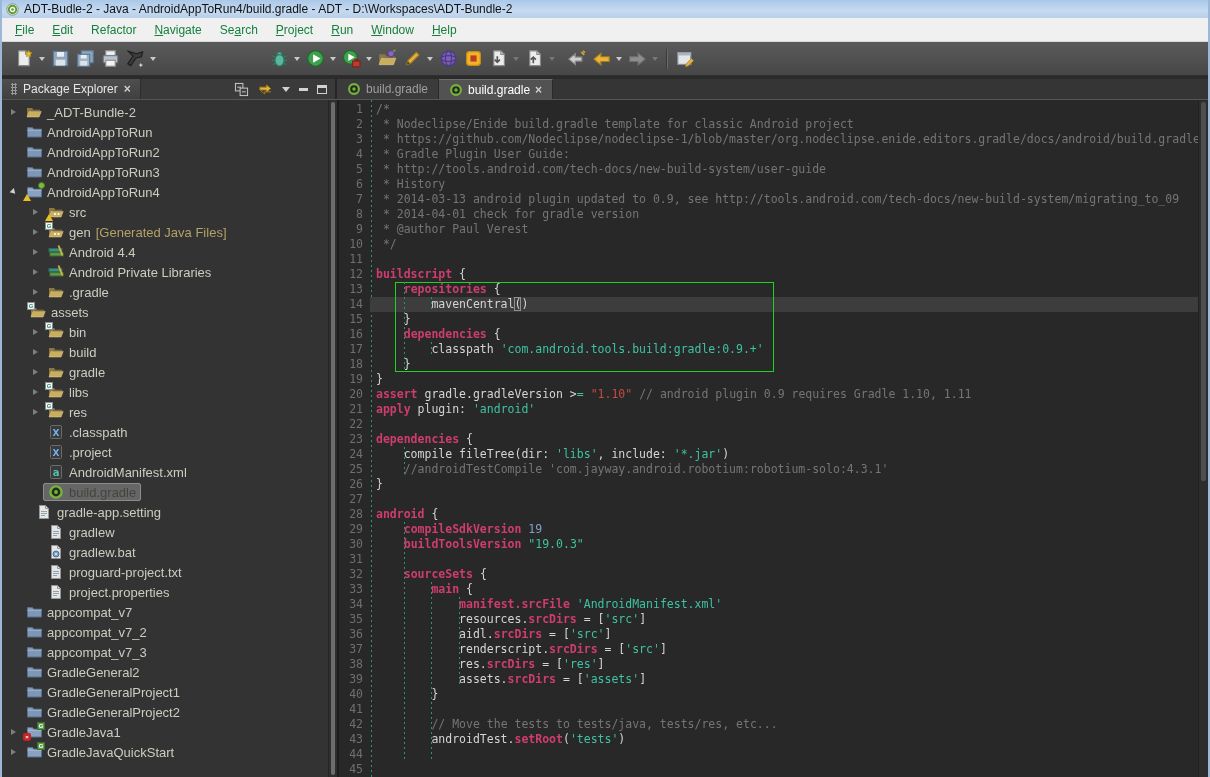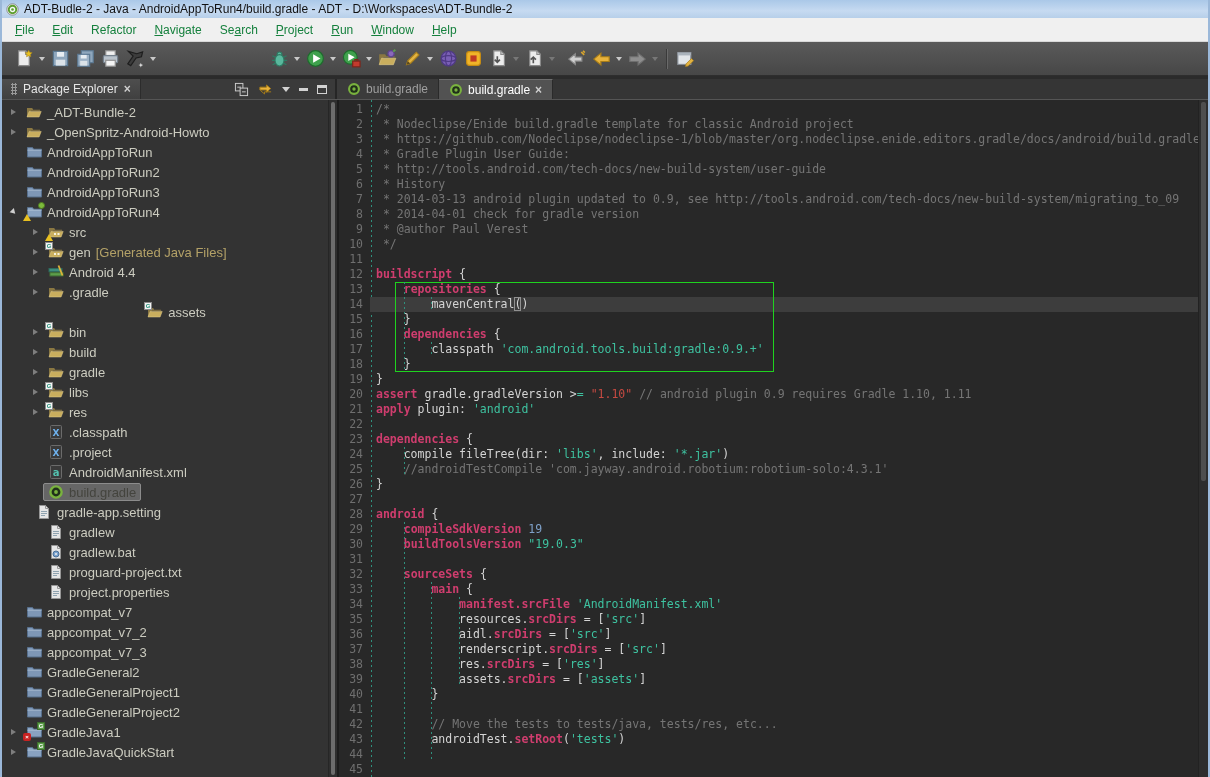--- a/index.html
+++ b/index.html
@@ -408,31 +408,20 @@
               <i class="tri-c"></i>
             </span>
             <span class="tinner">
               <span class="ticon"><svg viewBox="0 0 16 16">
                   <use href="#t-folder-open"></use>
                 </svg></span>
               <span class="tlabel">_ADT-Bundle-2</span>
             </span>
           </div>
           <div class="trow" style="padding-left: 4px;">
-            <span class="arrow">
-              <i class="tri-c"></i>
-            </span>
-            <span class="tinner">
-              <span class="ticon"><svg viewBox="0 0 16 16">
-                  <use href="#t-folder-open"></use>
-                </svg></span>
-              <span class="tlabel">_OpenSpritz-Android-Howto</span>
-            </span>
-          </div>
-          <div class="trow" style="padding-left: 4px;">
             <span class="arrow"></span>
             <span class="tinner">
               <span class="ticon"><svg viewBox="0 0 16 16">
                   <use href="#t-folder-closed"></use>
                 </svg></span>
               <span class="tlabel">AndroidAppToRun</span>
             </span>
           </div>
           <div class="trow" style="padding-left: 4px;">
             <span class="arrow"></span>
@@ -496,26 +485,37 @@
                 </svg></span>
               <span class="tlabel">Android 4.4</span>
             </span>
           </div>
           <div class="trow" style="padding-left: 26px;">
             <span class="arrow">
               <i class="tri-c"></i>
             </span>
             <span class="tinner">
               <span class="ticon"><svg viewBox="0 0 16 16">
+                  <use href="#t-lib"></use>
+                </svg></span>
+              <span class="tlabel">Android Private Libraries</span>
+            </span>
+          </div>
+          <div class="trow" style="padding-left: 26px;">
+            <span class="arrow">
+              <i class="tri-c"></i>
+            </span>
+            <span class="tinner">
+              <span class="ticon"><svg viewBox="0 0 16 16">
                   <use href="#t-folder-open"></use>
                 </svg></span>
               <span class="tlabel">.gradle</span>
             </span>
           </div>
-          <div class="trow" style="padding-left: 8px; justify-content: center;">
+          <div class="trow" style="padding-left: 8px;">
             <span class="arrow"></span>
             <span class="tinner">
               <span class="ticon"><svg viewBox="0 0 16 16">
                   <use href="#t-folder-open"></use>
                 </svg><i class="dec dec-g">G</i></span>
               <span class="tlabel">assets</span>
             </span>
           </div>
           <div class="trow" style="padding-left: 26px;">
             <span class="arrow">

